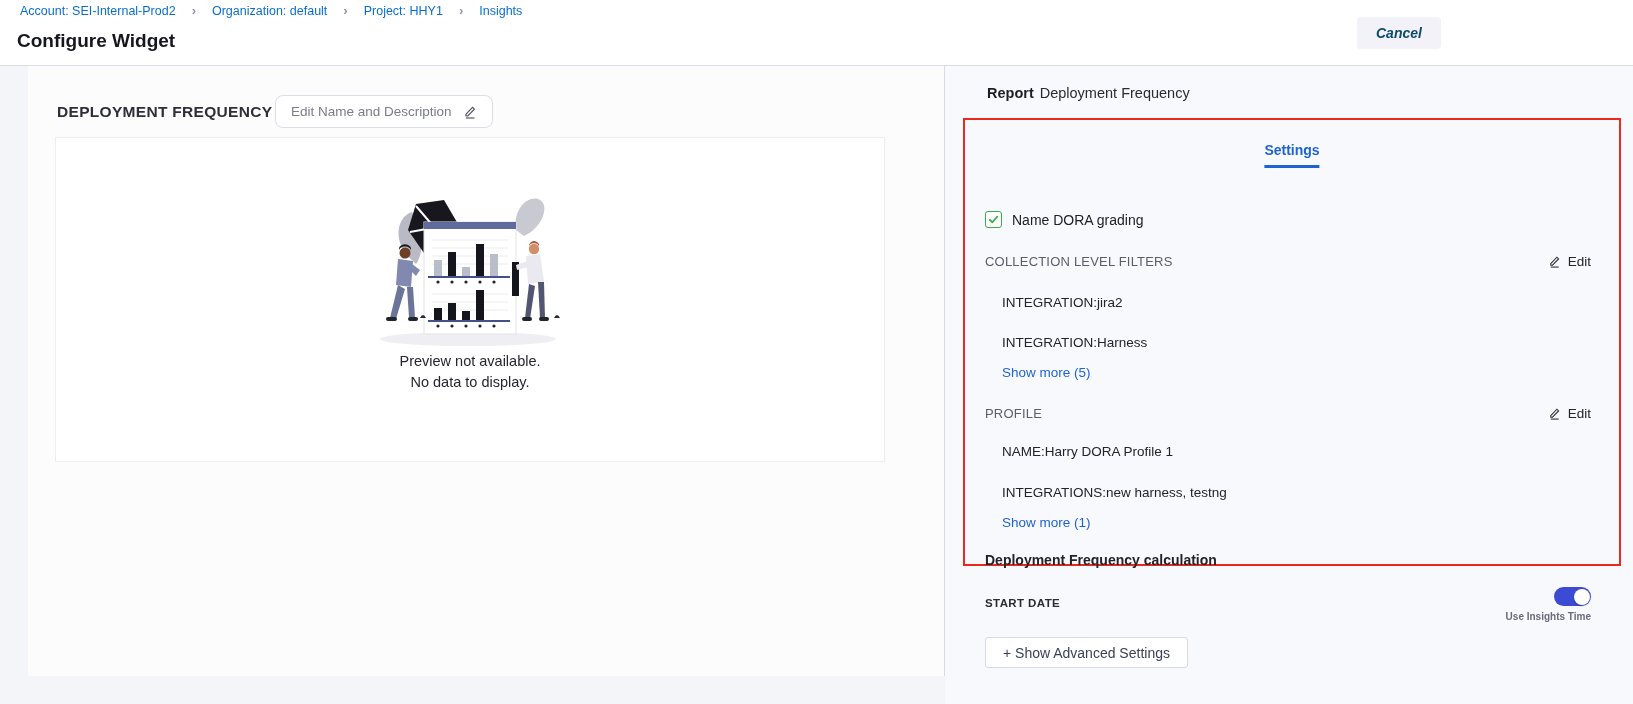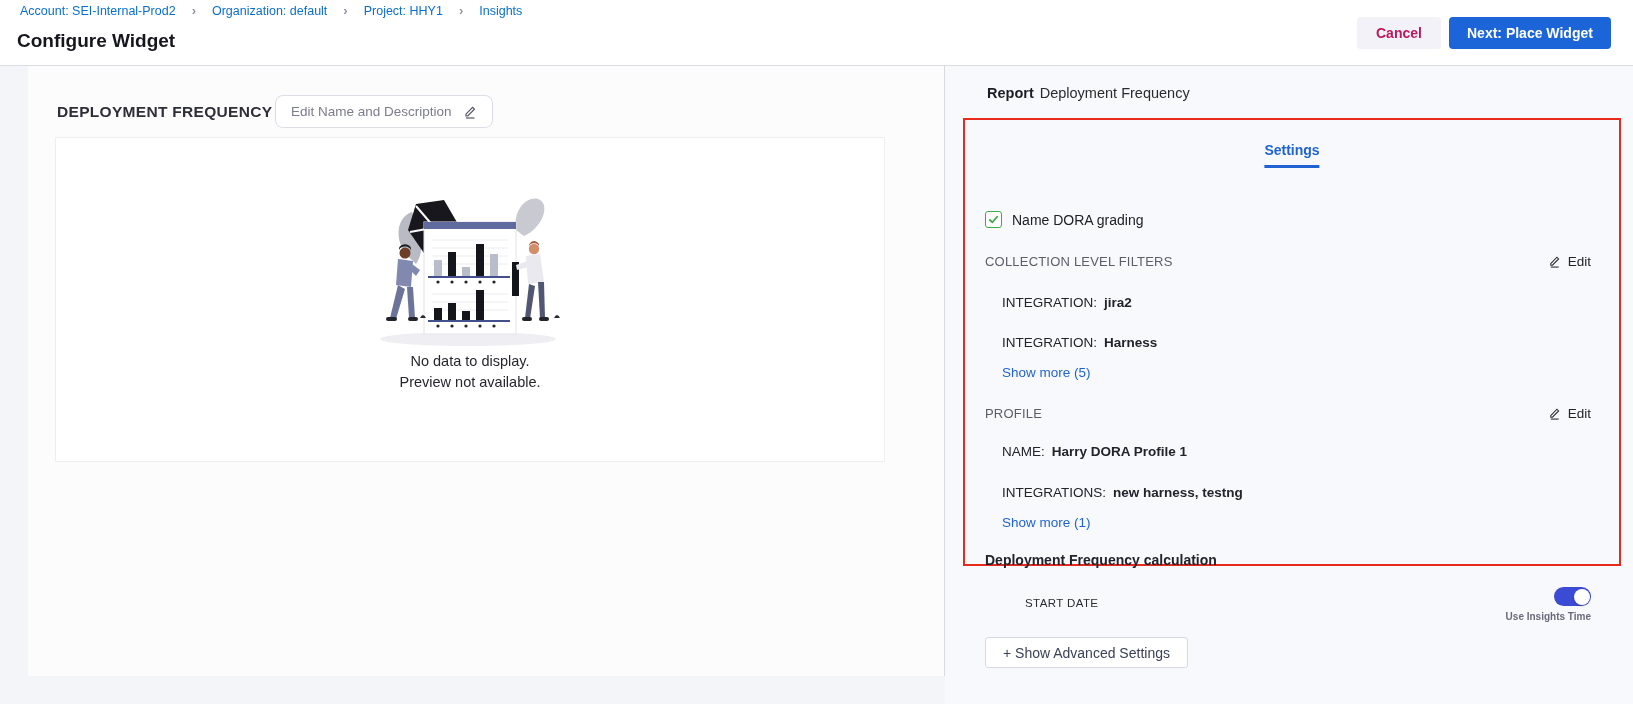--- a/index.html
+++ b/index.html
@@ -7,21 +7,21 @@
   body { font-family:"Liberation Sans","DejaVu Sans",sans-serif; }
   .page { position:relative; width:1633px; height:704px; background:#f4f5f8; overflow:hidden; }
 
   
   .top-header { position:absolute; left:0; top:0; width:1633px; height:66px; background:#fff; border-bottom:1px solid #dcdde8; }
   .breadcrumb { position:absolute; left:20px; top:4px; font-size:12.5px; color:#0a6ed1; display:flex; align-items:flex-start; gap:16px; }
   .bc-link { color:#0a6ed1; cursor:pointer; }
   .bc-sep { color:#8f92a8; font-size:13px; font-weight:700; transform:translateY(-1px); }
   .page-title { position:absolute; left:17px; top:30px; font-size:19px; font-weight:700; color:#16161f; }
   .btn { display:inline-flex; align-items:center; justify-content:center; height:32px; border-radius:4px; font-size:14px; font-weight:700; cursor:pointer; border:none; }
-  .btn-cancel { position:absolute; left:1357px; top:17px; padding:0 19px; background:#f2f2f8; color:#be185d; }
+  .btn-cancel { position:absolute; left:1357px; top:17px; padding:0 19px; background:#f2f2f8; color:#0c4a6e;font-style:italic; }
   .btn-next { position:absolute; left:1449px; top:17px; padding:0 18px; background:#1b65d8; color:#fff; }
 
   
   .left-panel { position:absolute; left:28px; top:66px; width:917px; height:610px; background:#fcfcfd; border-right:1px solid #d8d9e2; }
   .widget-title { position:absolute; left:29px; top:37px; font-size:15.5px; font-weight:600; letter-spacing:.3px; color:#2e2e38; }
   .edit-name-btn { position:absolute; left:247px; top:29px; height:33px; display:inline-flex; align-items:center; gap:11px; padding:0 15px; background:#fff; border:1px solid #dcdde6; border-radius:8px; font-size:13.5px; color:#7b7c8c; cursor:pointer; }
   .preview-card { position:absolute; left:27px; top:71px; width:830px; height:325px; background:#fff; border:1px solid #ededf2; }
   .illustration { position:absolute; left:50%; top:52px; transform:translateX(-50%); }
   .empty-text { position:absolute; left:0; top:213px; width:100%; text-align:center; font-size:14.5px; color:#26262e; line-height:21px; }
 
@@ -36,25 +36,25 @@
   .checkbox-row { position:absolute; left:20px; top:91px; display:flex; align-items:center; gap:10px; cursor:pointer; }
   .checkbox { width:17px; height:17px; border:1.5px solid #3dab49; border-radius:3px; background:#fff; display:flex; align-items:center; justify-content:center; }
   .checkbox-label { font-size:14px; color:#202028; }
 
   .section-title-row { position:absolute; left:20px; right:28px; display:flex; justify-content:space-between; align-items:center; }
   .section-title { font-size:13px; color:#5c5c6b; letter-spacing:.2px; }
   .edit-link { display:inline-flex; align-items:center; gap:7px; font-size:13.5px; color:#23232c; cursor:pointer; }
 
   .kv-row { position:absolute; left:37px; font-size:13.5px; color:#23232c; }
   .kv-row .kv-label { font-weight:500; }
-  .kv-row .kv-value { margin-left:7px; font-weight:700; }
+  .kv-row .kv-value { font-weight:400; }
   .show-more { position:absolute; left:37px; font-size:13.5px; color:#2163d4; cursor:pointer; }
 
   .calc-title { position:absolute; left:20px; top:432px; font-size:14px; font-weight:700; color:#23232c; }
-  .start-date { position:absolute; left:20px; top:477px; font-size:11.5px; font-weight:400; letter-spacing:.4px; color:#2b2b35;margin-left:40px; }
+  .start-date { position:absolute; left:20px; top:477px; font-size:11.5px; font-weight:700; letter-spacing:.4px; color:#2b2b35; }
 
   .toggle { position:absolute; right:28px; top:467px; width:37px; height:19px; border-radius:10px; background:#3c4bd3; cursor:pointer; }
   .toggle .knob { position:absolute; right:1.5px; top:1.5px; width:16px; height:16px; border-radius:50%; background:#fff; box-shadow:0 1px 2px rgba(0,0,0,.25); }
   .toggle-label { position:absolute; right:28px; top:491px; font-size:10px; font-weight:700; color:#6a6a7d; }
 
   .advanced-btn { position:absolute; left:20px; top:517px; height:31px; padding:12px 17px; display:inline-flex; align-items:center; background:#fff; border:1px solid #d8d9e3; border-radius:3px; font-size:14px; color:#3a4257; cursor:pointer; }
 
   .pencil-icon svg { display:block; }
 </style>
 </head>
@@ -67,21 +67,20 @@
       <span class="bc-link">Account: SEI-Internal-Prod2</span>
       <span class="bc-sep">›</span>
       <span class="bc-link">Organization: default</span>
       <span class="bc-sep">›</span>
       <span class="bc-link">Project: HHY1</span>
       <span class="bc-sep">›</span>
       <span class="bc-link">Insights</span>
     </div>
     <div class="page-title">Configure Widget</div>
     <button class="btn btn-cancel">Cancel</button>
-    <button class="btn btn-next">Next: Place Widget</button>
   </div>
 
   <div class="left-panel">
     <div class="widget-title">DEPLOYMENT FREQUENCY</div>
 
     <button class="edit-name-btn">
       <span>Edit Name and Description</span>
       <span class="pencil-icon">
         <svg width="14" height="14" viewBox="0 0 14 14">
             <path d="M3 9.2 L9.6 2.4 L11.4 4.2 L4.8 11 L3 11 Z" fill="none" stroke="#565664" stroke-width="1.2"></path>
@@ -162,22 +161,22 @@
           <path d="M165 94 L161 128 L166 129 L171 96 Z" fill="#515772"></path>
           <path d="M174 92 L176 128 L181 128 L180 92 Z" fill="#515772"></path>
           <rect x="158" y="127" width="10" height="4" rx="2" fill="#23232b"></rect>
           <rect x="175" y="127" width="10" height="4" rx="2" fill="#23232b"></rect>
 
           <path d="M56 128 q3 -6 6 0 Z" fill="#2a2a33"></path>
           <path d="M190 128 q3 -6 6 0 Z" fill="#2a2a33"></path>
         </svg>
       </div>
       <div class="empty-text">
+        <div>Preview not available.</div>
         <div>No data to display.</div>
-        <div>Preview not available.</div>
       </div>
     </div>
   </div>
 
   <div class="right-panel">
     <div class="report-row">
       <b>Report</b><span>Deployment Frequency</span>
     </div>
 
     <div class="red-box">

